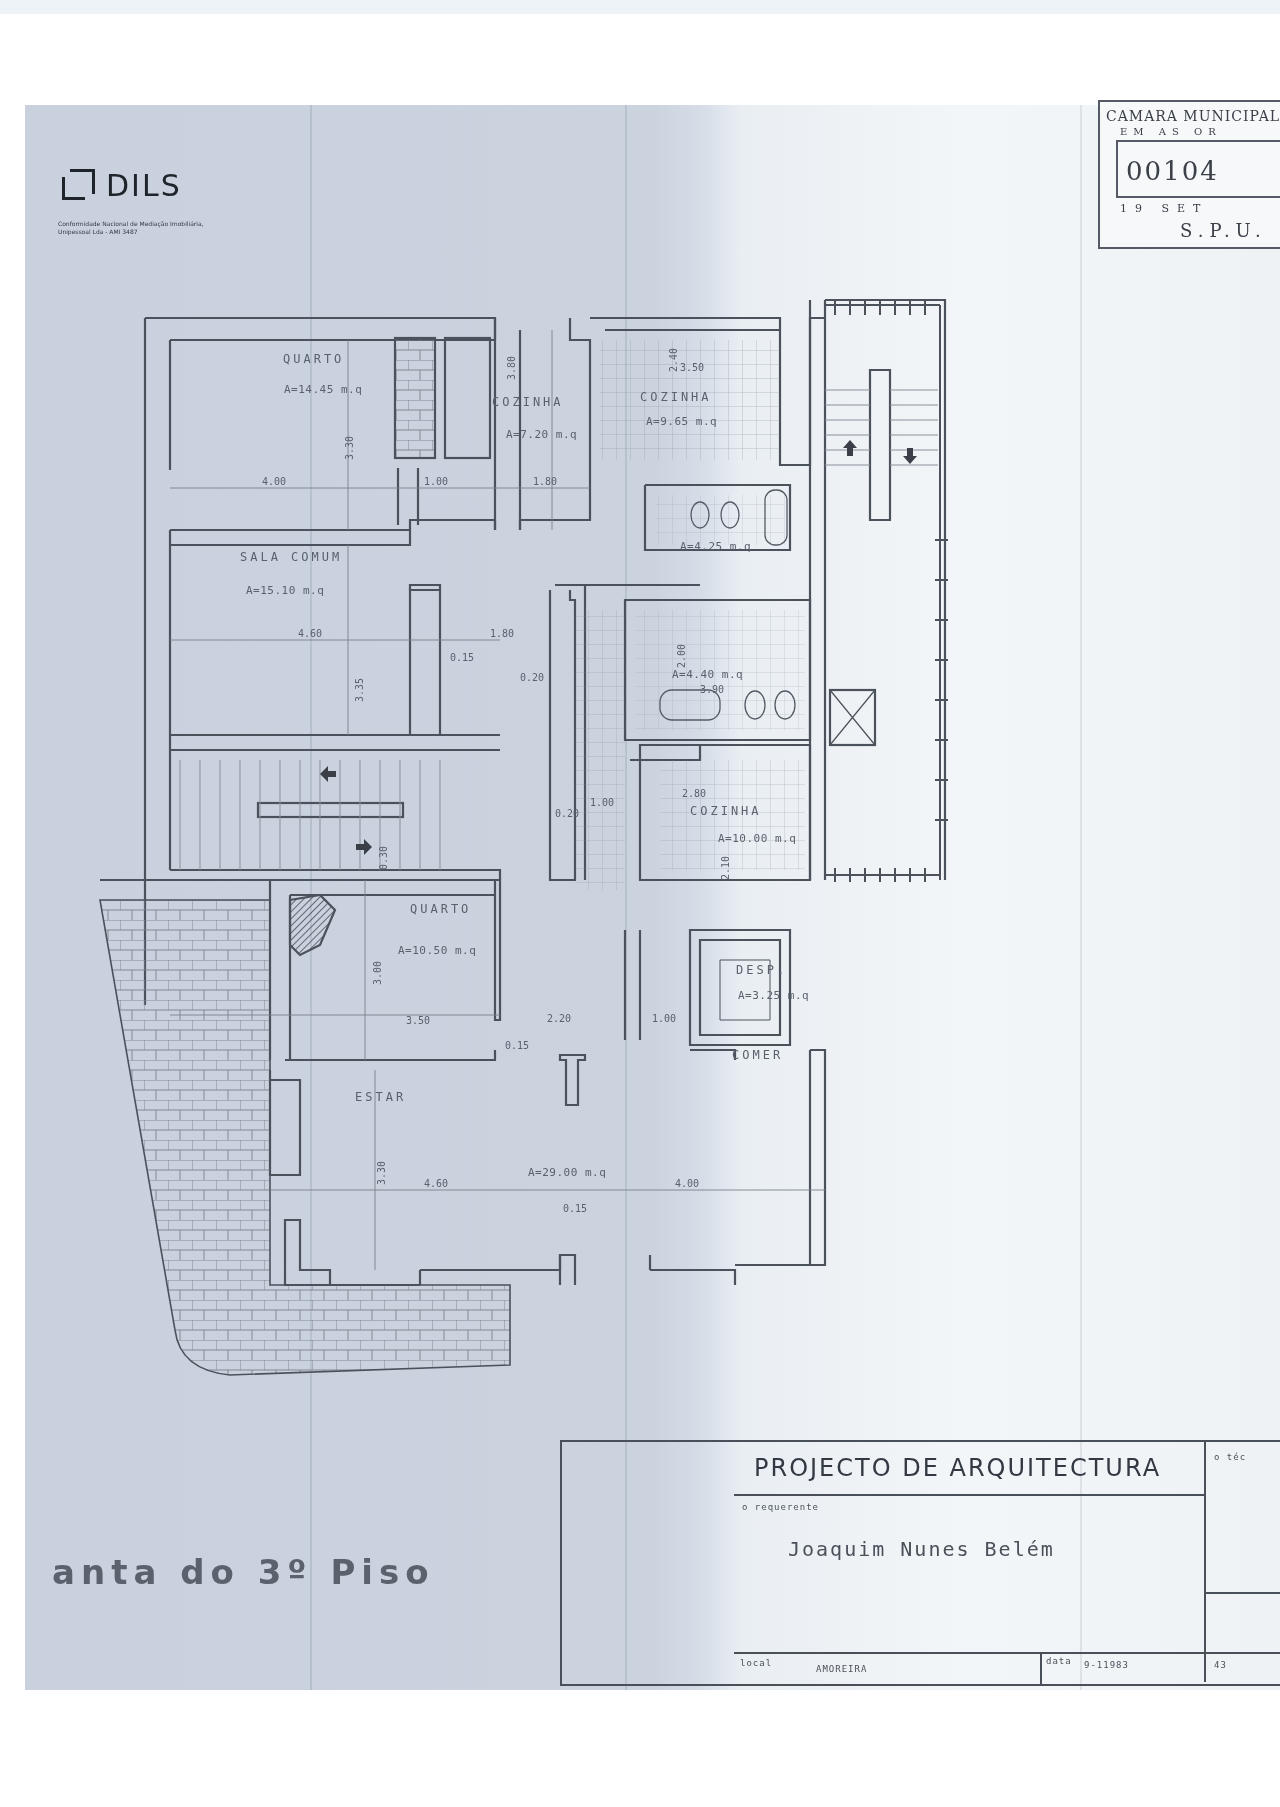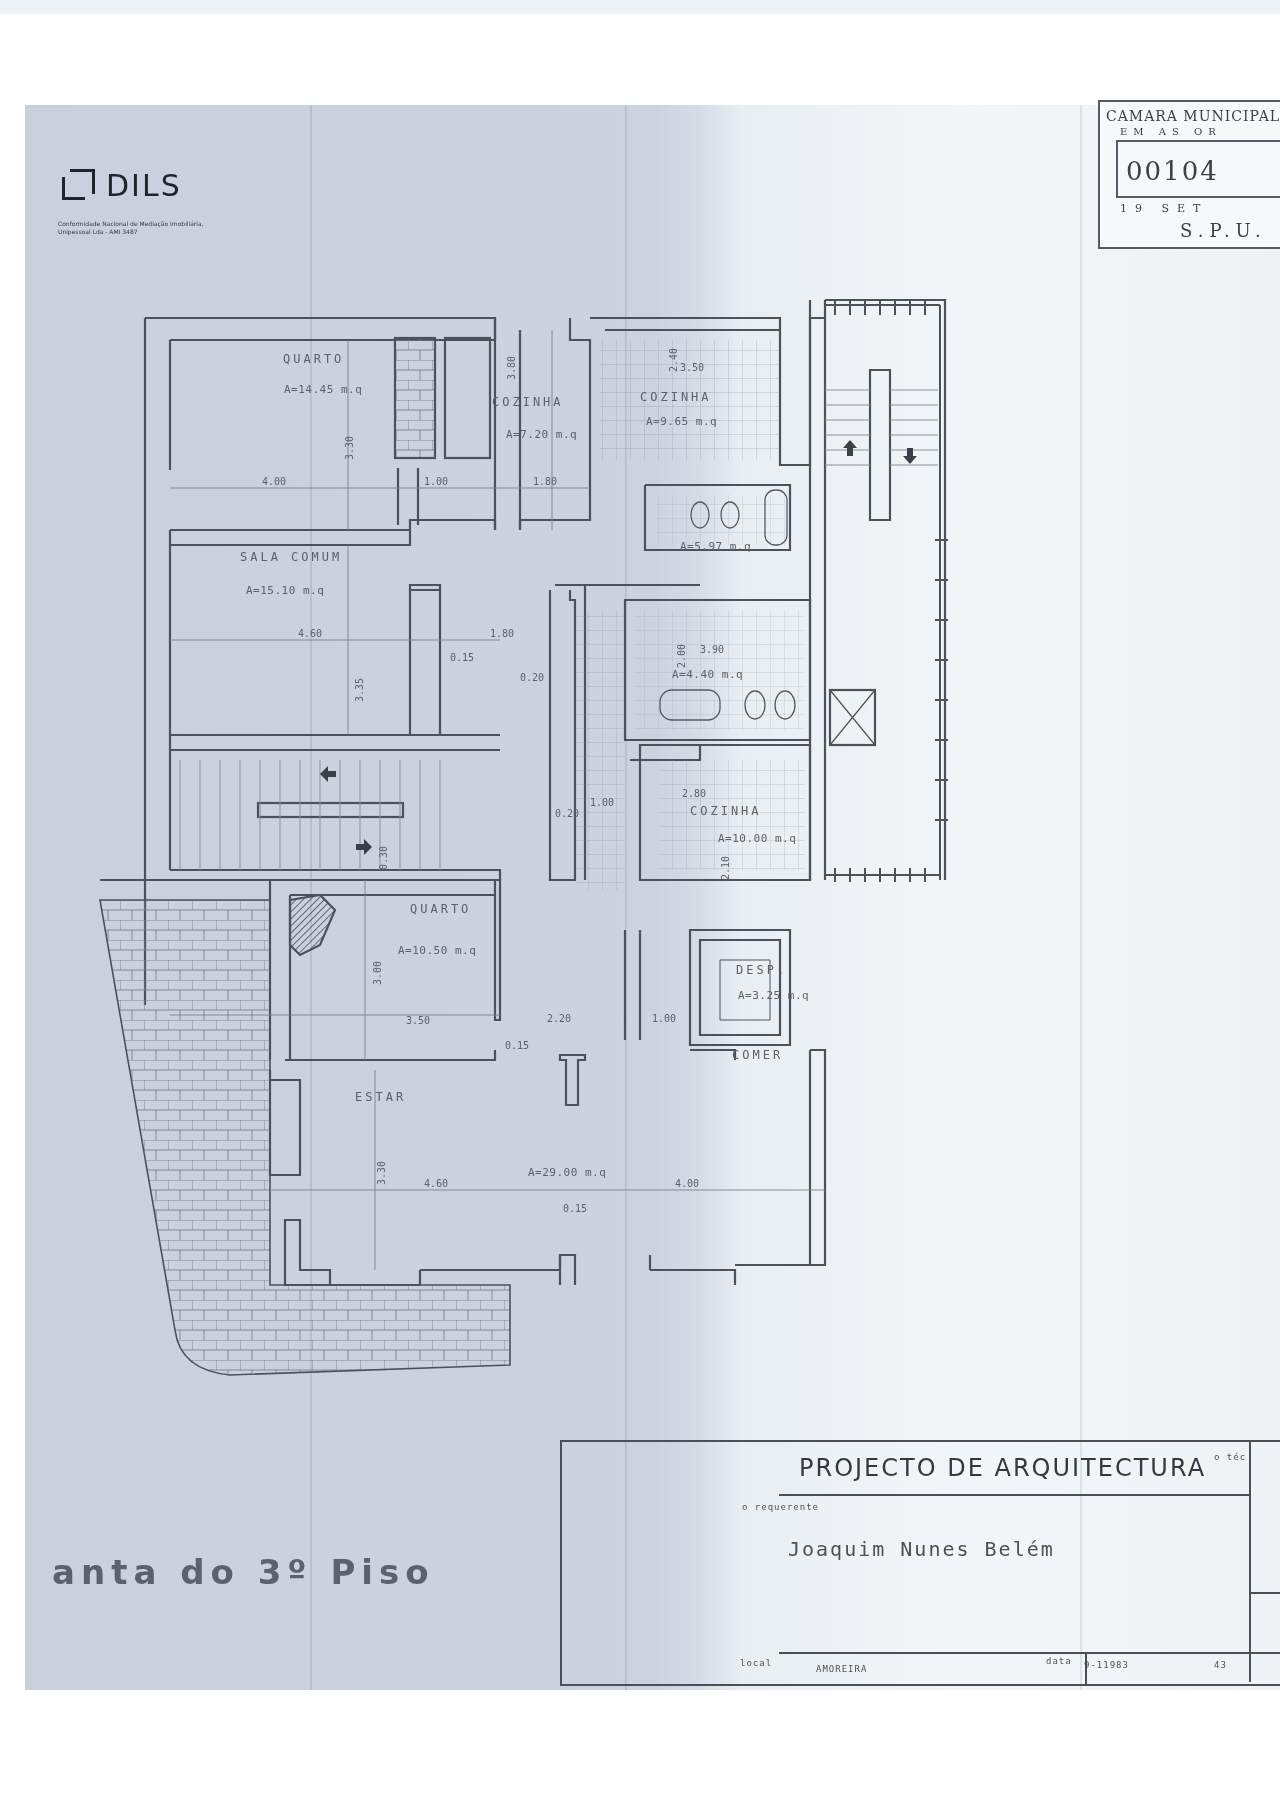--- a/index.html
+++ b/index.html
@@ -22,21 +22,21 @@
   .stamp .r2{position:absolute;left:20px;top:100px;font-size:11px;letter-spacing:8px;white-space:nowrap;}
   .stamp .r3{position:absolute;left:80px;top:118px;font-size:18px;letter-spacing:6px;}
   .plan{position:absolute;left:0;top:0;}
   .lbl{position:absolute;font-family:"DejaVu Sans Mono",monospace;color:#5a616d;white-space:nowrap;}
   .room{font-size:12px;letter-spacing:3px;}
   .area{font-size:11px;letter-spacing:0.5px;}
   .dim{font-size:10px;}
   .vdim{font-size:10px;transform:rotate(-90deg);transform-origin:left top;}
   .sheet-title{position:absolute;left:52px;top:1552px;font-family:"DejaVu Sans",sans-serif;font-size:34px;color:#5b626e;letter-spacing:6px;font-weight:bold;}
   .tb{position:absolute;left:560px;top:1440px;width:720px;height:242px;border:2px solid #4a505a;border-right:none;}
-  .tb-cell{position:absolute;border-color:#4a505a;border-style:solid;border-width:0;margin-left:45px;}
+  .tb-cell{position:absolute;border-color:#4a505a;border-style:solid;border-width:0;}
   .tb-title{font-family:"DejaVu Sans",sans-serif;font-size:24px;color:#333943;letter-spacing:2px;}
   .tb-small{font-family:"DejaVu Sans Mono",monospace;font-size:9px;color:#4b515b;letter-spacing:1px;}
   .tb-name{font-family:"DejaVu Sans Mono",monospace;font-size:20px;color:#4b515b;letter-spacing:2px;}
   .tb-scale{font-family:"DejaVu Sans",sans-serif;font-size:34px;color:#5b626e;letter-spacing:2px;}
 </style>
 </head>
 <body>
 
 <div class="topband"></div>
 
@@ -197,36 +197,36 @@
 <span class="lbl area" style="left:246px;top:584px">A=15.10 m.q</span>
 <span class="lbl room" style="left:690px;top:804px">COZINHA</span>
 <span class="lbl area" style="left:718px;top:832px">A=10.00 m.q</span>
 <span class="lbl room" style="left:410px;top:902px">QUARTO</span>
 <span class="lbl area" style="left:398px;top:944px">A=10.50 m.q</span>
 <span class="lbl room" style="left:736px;top:963px">DESP.</span>
 <span class="lbl area" style="left:738px;top:989px">A=3.25 m.q</span>
 <span class="lbl room" style="left:355px;top:1090px">ESTAR</span>
 <span class="lbl area" style="left:528px;top:1166px">A=29.00 m.q</span>
 <span class="lbl room" style="left:732px;top:1048px">COMER</span>
-<span class="lbl area" style="left:680px;top:540px">A=5.97 m.q</span>
+<span class="lbl area" style="left:680px;top:540px">A=4.25 m.q</span>
 <span class="lbl area" style="left:672px;top:668px">A=4.40 m.q</span>
 
 <span class="lbl dim" style="left:262px;top:476px">4.00</span>
 <span class="lbl vdim" style="left:344px;top:460px">3.30</span>
 <span class="lbl vdim" style="left:506px;top:380px">3.80</span>
 <span class="lbl dim" style="left:424px;top:476px">1.00</span>
 <span class="lbl dim" style="left:533px;top:476px">1.80</span>
 <span class="lbl dim" style="left:680px;top:362px">3.50</span>
 <span class="lbl vdim" style="left:668px;top:372px">2.40</span>
 <span class="lbl dim" style="left:298px;top:628px">4.60</span>
 <span class="lbl vdim" style="left:354px;top:702px">3.35</span>
 <span class="lbl dim" style="left:490px;top:628px">1.80</span>
 <span class="lbl dim" style="left:520px;top:672px">0.20</span>
 <span class="lbl dim" style="left:450px;top:652px">0.15</span>
-<span class="lbl dim" style="left:700px;top:644px">3.90</span>
+<span class="lbl dim" style="left:700px;top:684px">3.90</span>
 <span class="lbl vdim" style="left:676px;top:668px">2.00</span>
 <span class="lbl dim" style="left:590px;top:797px">1.00</span>
 <span class="lbl dim" style="left:555px;top:808px">0.20</span>
 <span class="lbl dim" style="left:682px;top:788px">2.80</span>
 <span class="lbl vdim" style="left:720px;top:880px">2.10</span>
 <span class="lbl dim" style="left:406px;top:1015px">3.50</span>
 <span class="lbl vdim" style="left:372px;top:985px">3.00</span>
 <span class="lbl dim" style="left:505px;top:1040px">0.15</span>
 <span class="lbl dim" style="left:547px;top:1013px">2.20</span>
 <span class="lbl dim" style="left:652px;top:1013px">1.00</span>

